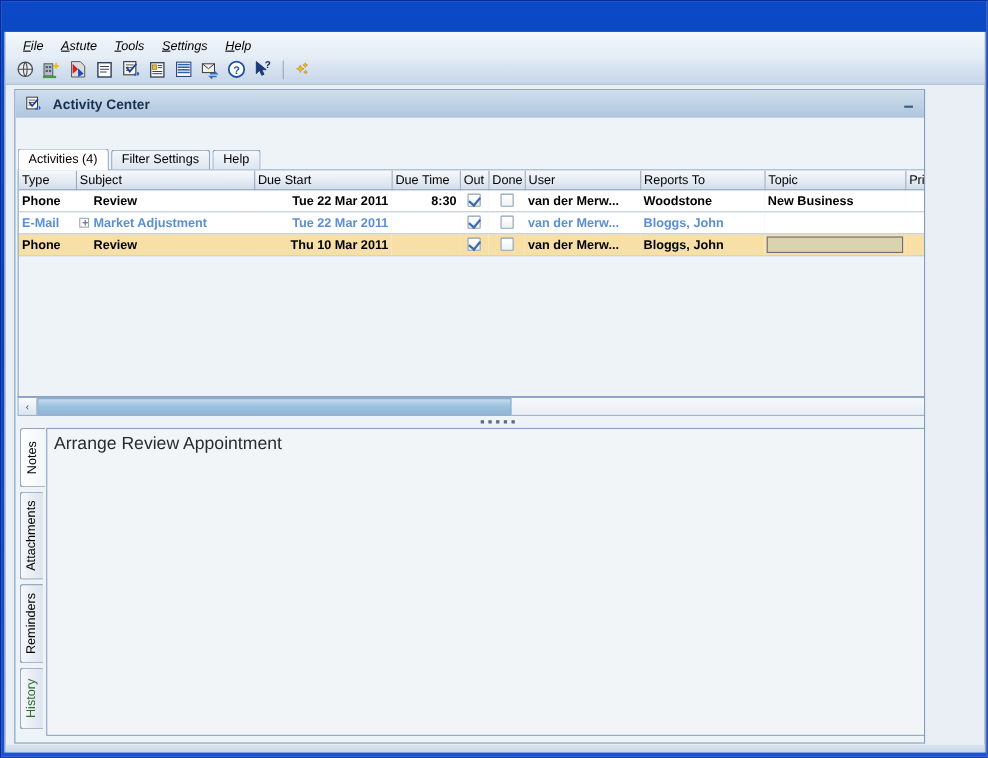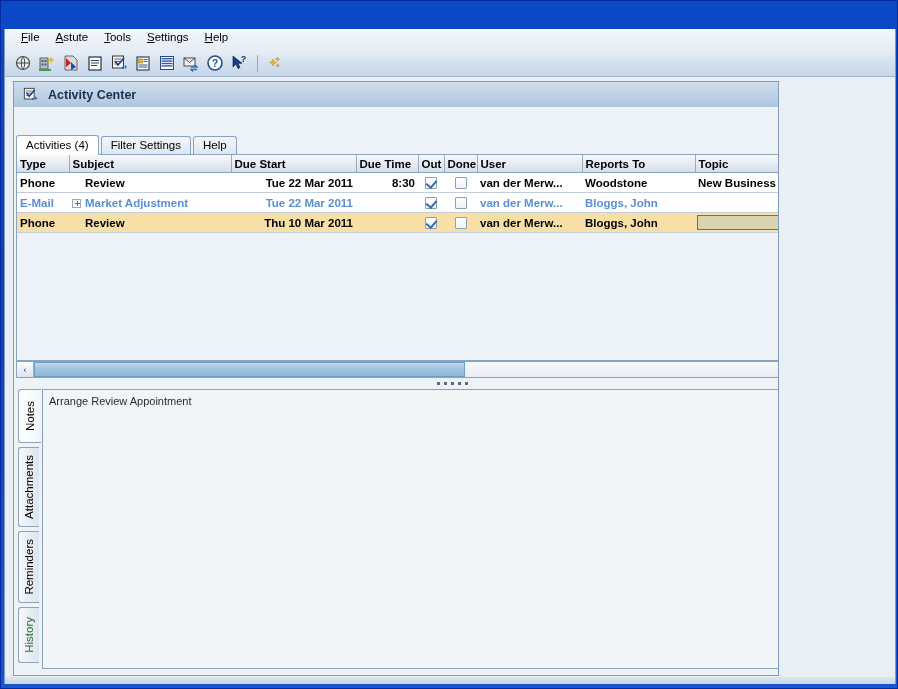--- a/index.html
+++ b/index.html
@@ -106,23 +106,24 @@
     overflow: hidden;
   }
 
   
   #menu-bar {
     position: absolute;
     left: 0; top: 0;
     width: 892px; height: 21px;
     background: linear-gradient(to bottom, #F4F7FB 0%, #E5EDF6 100%);
     display: flex;
-    align-items: flex-start;
+    align-items: flex-end;
     padding-left: 8px;
     box-sizing: border-box;
+    font-style: italic;
   }
   .menu-item {
     font-size: 11.5px;
     color: #000;
     padding: 2px 8px;
     cursor: default;
     white-space: nowrap;
   }
   .menu-item u { text-decoration: underline; }
 
@@ -149,21 +150,21 @@
     width: 1px; height: 17px;
     background: #93a7bf;
     margin: 0 6px 0 4px;
   }
   .tb-icon svg { display:block; }
 
   
   #mdi-child {
     position: absolute;
     left: 8px; top: 52px;
-    width: 766px; height: 595px;
+    width: 828px; height: 595px;
     background: #EEF3F8;
     border: 1px solid #7f9dbf;
     box-sizing: border-box;
     overflow: hidden;
   }
   #mdi-title {
     position: absolute;
     left: 0; top: 0;
     width: 876px; height: 25px;
     background: linear-gradient(to bottom, #D0DEEC 0%, #BFD2E6 50%, #AFC6DF 100%);
@@ -277,21 +278,21 @@
   table.grid {
     border-collapse: collapse;
     width: 930px;
     table-layout: fixed;
     font-size: 11.5px;
   }
   table.grid th {
     background: linear-gradient(to bottom,#F7F9FC 0%,#E4EBF3 55%,#D3DEEA 100%);
     border-right: 1px solid #9babc0;
     border-bottom: 1px solid #8aa3c0;
-    font-weight: bold;
+    font-weight: normal;
     font-size: 11.5px;
     text-align: left;
     padding: 1px 3px;
     height: 15px;
     color: #000;
     white-space: nowrap;
     overflow: hidden;
     cursor: default;
     margin-left: 11px;
   }
@@ -465,21 +466,21 @@
     padding: 5px 6px;
     font-size: 11.5px;
     color: #2b2b2b;
     overflow: hidden;
   }
   #notes-inner {
     width: 100%; height: 100%;
     background: #F1F5F8;
     outline: none;
     border: none;
-    font-size: 11px;
+    font-size: 16px;
     font-family: "Liberation Sans", sans-serif;
   }
 
   
   #status-strip {
     position: absolute;
     left: 0; bottom: 0;
     width: 892px; height: 7px;
     background: linear-gradient(to bottom,#DCE6F0,#C8D6E6);
   }

